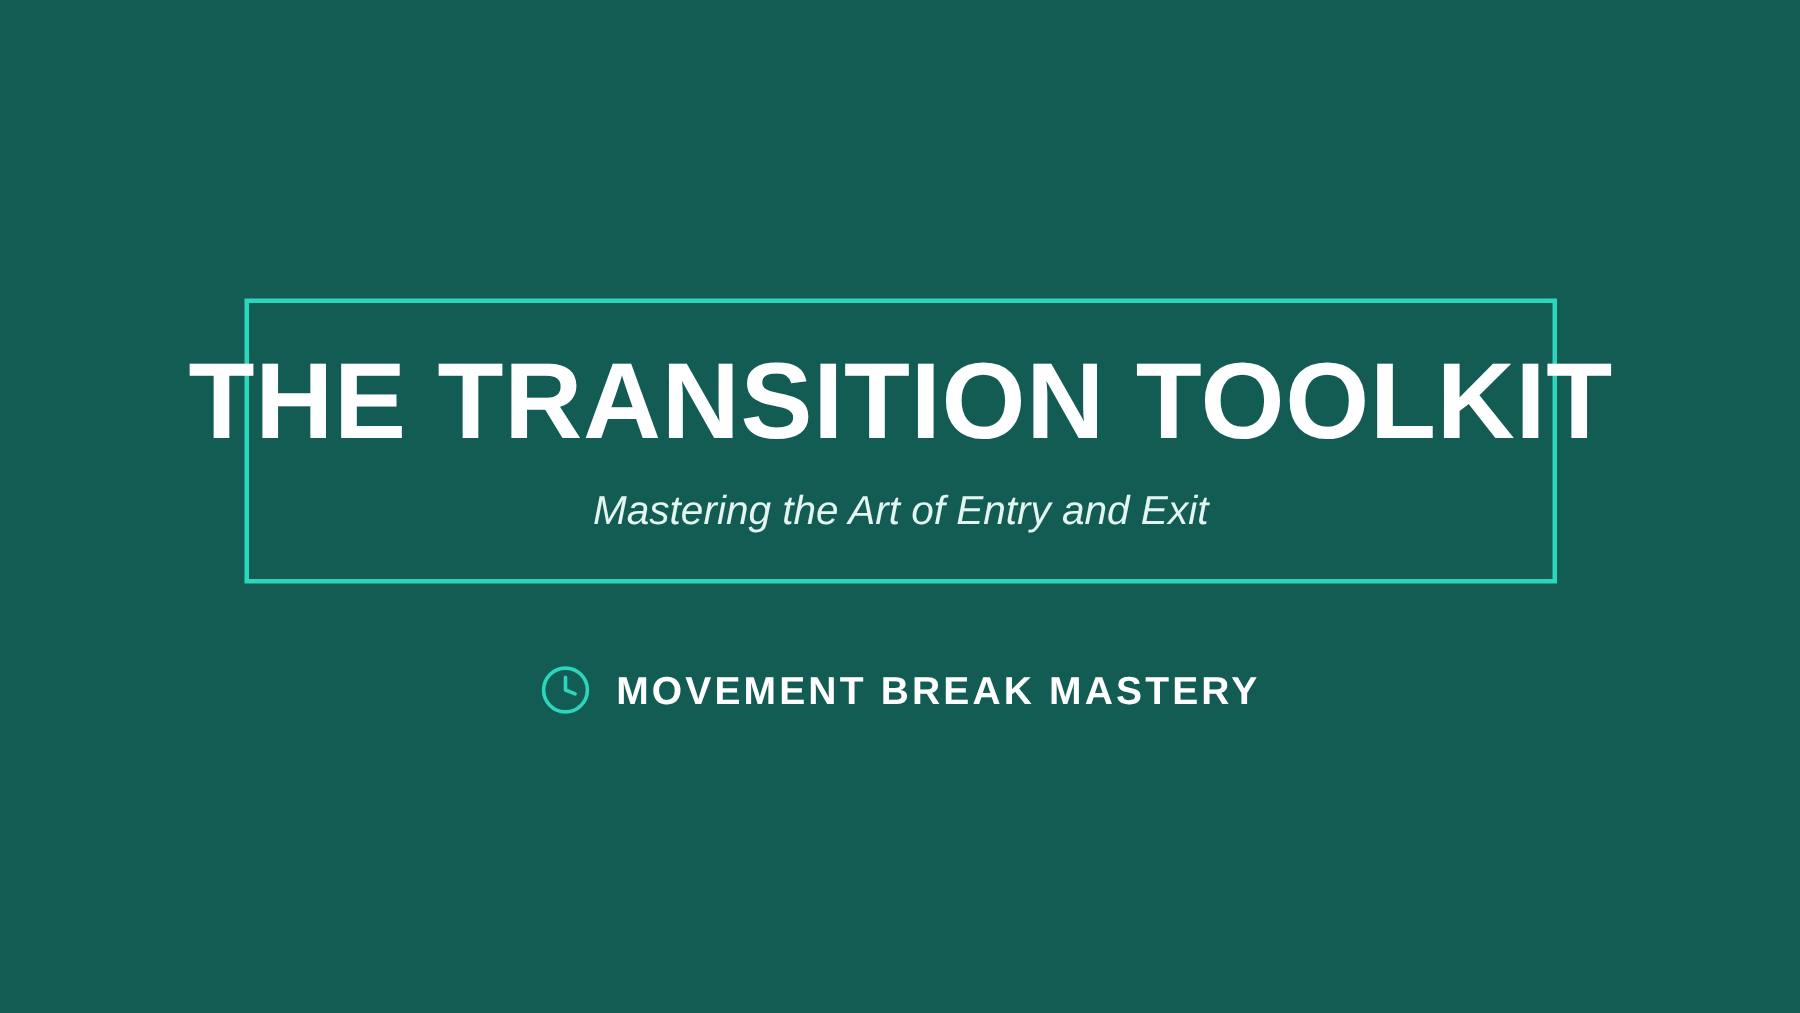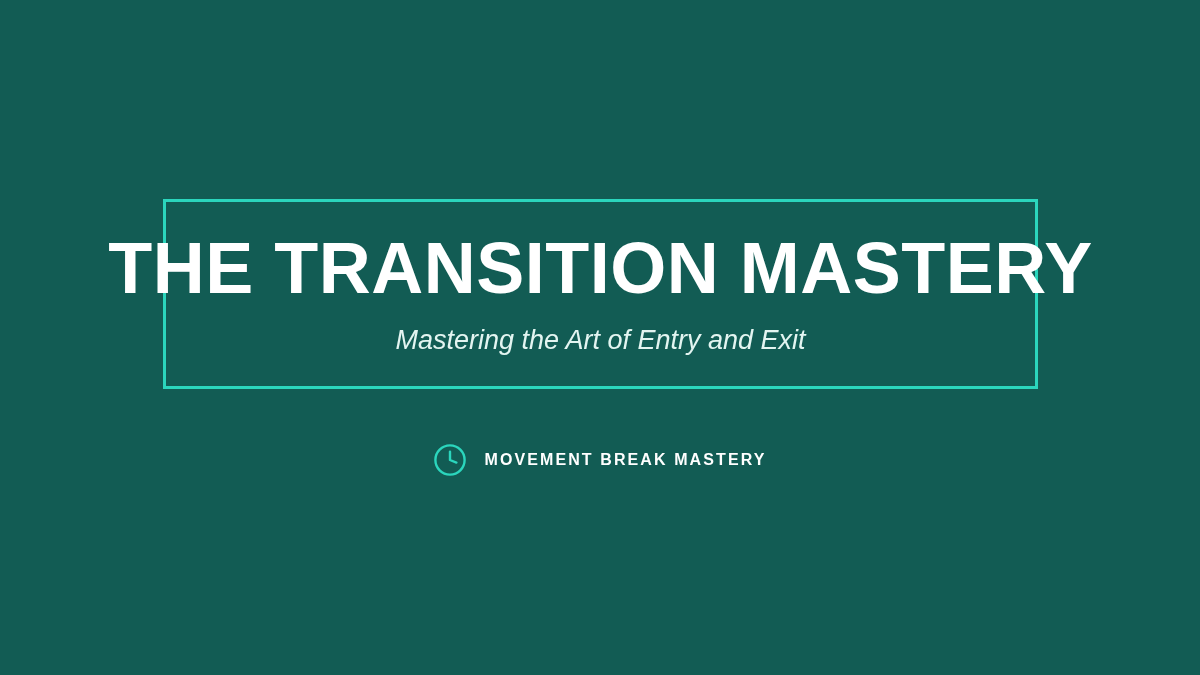--- a/index.html
+++ b/index.html
@@ -77,34 +77,34 @@
   #clock-icon {
     display: block;
     width: 34px;
     height: 34px;
     flex: 0 0 auto;
   }
 
   #badge-label {
     font-family: "Liberation Sans", sans-serif;
     font-weight: bold;
-    font-size: 16px;
+    font-size: 26px;
     letter-spacing: 2.1px;
     color: #ffffff;
     white-space: nowrap;
     line-height: 1;
   }
 </style>
 </head>
 <body>
 
 <div id="slide">
 
   <div id="title-frame">
-    <h1 id="main-title">THE TRANSITION MASTERY</h1>
+    <h1 id="main-title">THE TRANSITION TOOLKIT</h1>
     <p id="subtitle">Mastering the Art of Entry and Exit</p>
   </div>
 
   <div id="badge-row">
     <span>
       <svg id="clock-icon" viewBox="0 0 34 34" xmlns="http://www.w3.org/2000/svg" fill="none" stroke="#2bd6bd" stroke-width="2.4" stroke-linecap="round" stroke-linejoin="round">
         <circle cx="17" cy="17" r="14.6"></circle>
         <path d="M17 8.6 L17 17 L23.4 19.6"></path>
       </svg>
     </span>

